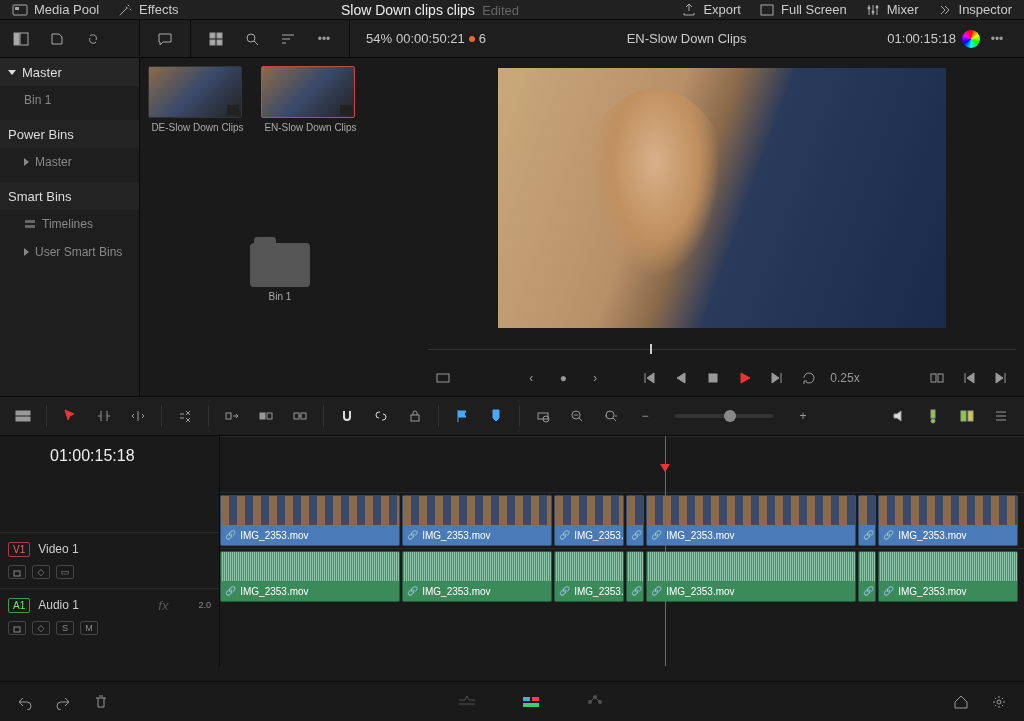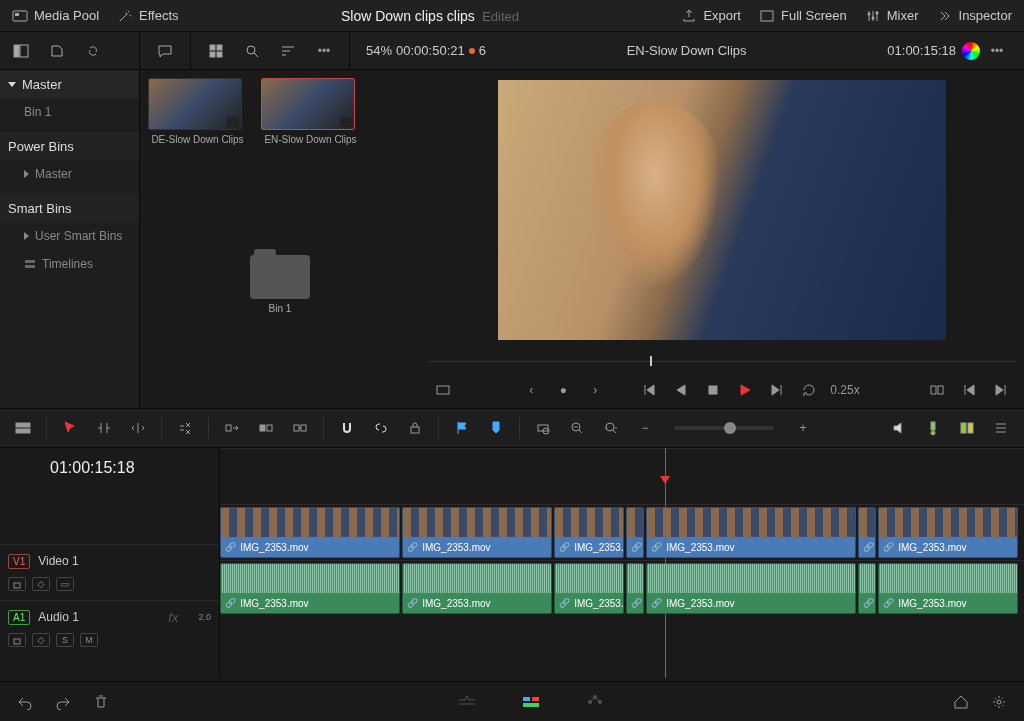--- a/index.html
+++ b/index.html
@@ -1,17 +1,17 @@
 <!DOCTYPE html>
 <html><head>
 <meta charset="utf-8">
 <style>
 * { margin:0; padding:0; box-sizing:border-box; font-family:-apple-system,Helvetica,Arial,sans-serif; user-select:none; }
 body { background:#1a1a1a; color:#b0b0b0; width:1024px; height:721px; overflow:hidden; font-size:12px; position:relative; }
-.topbar { height:32px; background:#212121; display:flex; align-items:center; padding:0 12px; border-bottom:1px solid #0a0a0a; }
+.topbar { height:20px; background:#212121; display:flex; align-items:center; padding:0 12px; border-bottom:1px solid #0a0a0a; }
 .topbar-left, .topbar-right { display:flex; align-items:center; gap:18px; }
 .topbar-center { flex:1; text-align:center; }
 .tb-item { display:flex; align-items:center; gap:6px; font-size:13px; color:#ccc; cursor:pointer; }
 .tb-item svg { width:16px; height:16px; fill:#aaa; }
 .proj-title { color:#eee; font-size:14px; }
 .proj-edited { color:#666; font-size:13px; margin-left:4px; }
 .toolbar2 { height:38px; background:#1e1e1e; display:flex; align-items:center; border-bottom:1px solid #0a0a0a; }
 .tb2-left { width:140px; display:flex; align-items:center; gap:14px; padding:0 10px; border-right:1px solid #0a0a0a; height:100%; }
 .tb2-mid { display:flex; align-items:center; gap:14px; padding:0 14px; flex:0 0 auto; border-right:1px solid #0a0a0a; height:100%; }
 .tb2-viewer { flex:1; display:flex; align-items:center; padding:0 16px; gap:4px; }
@@ -79,21 +79,21 @@
 .bb-left { display:flex; gap:16px; }
 .bb-center { flex:1; display:flex; justify-content:center; gap:40px; }
 .bb-right { display:flex; gap:16px; }
 .page-tab { width:24px; height:24px; display:flex; align-items:center; justify-content:center; cursor:pointer; opacity:.5; }
 .page-tab.active { opacity:1; }
 .chevron { display:inline-block; width:0; height:0; border-top:4px solid transparent; border-bottom:4px solid transparent; }
 .chevron.down { border-top:5px solid currentColor; border-bottom:0; border-left:4px solid transparent; border-right:4px solid transparent; }
 .chevron.right { border-left:5px solid currentColor; }
 .marker-blue { color:#4af; }
 .fx-label{font-size:13px;color:#555;font-style:italic;margin-left:auto;margin-right:6px;}
-.vol-num{font-size:9px;color:#888;margin-left:6px;}
+.vol-num{font-size:9px;color:#888;margin-left:16px;}
 .tl-gap{height:56px;}
 .color-wheel{width:18px;height:18px;border-radius:50%;background:conic-gradient(red,yellow,lime,cyan,blue,magenta,red);}
 </style>
 </head>
 <body>
 
 <div class="topbar">
   <div class="topbar-left">
     <div class="tb-item">
       <svg viewBox="0 0 16 16">
@@ -215,29 +215,29 @@
         <span>Master</span>
       </div>
     <div class="sb-item">Bin 1</div>
     <div class="sb-section">Power Bins</div>
     <div class="sb-item">
         <span class="chevron right" style="margin-right:6px;"></span>
         <span>Master</span>
       </div>
     <div class="sb-section">Smart Bins</div>
     <div class="sb-item">
-        <span class="chevron right" style="margin-right:6px;"></span>
-        <span>User Smart Bins</span>
-      </div>
-    <div class="sb-item">
         <svg width="12" height="12" viewBox="0 0 12 12" style="margin-right:6px;">
           <rect x="1" y="2" width="10" height="3" fill="#666"></rect>
           <rect x="1" y="7" width="10" height="3" fill="#666"></rect>
         </svg>
         <span>Timelines</span>
+      </div>
+    <div class="sb-item">
+        <span class="chevron right" style="margin-right:6px;"></span>
+        <span>User Smart Bins</span>
       </div>
   </div>
 
   <div class="pool">
     <div class="pool-thumb">
       <div class="thumb-img"></div>
       <div class="thumb-lbl">DE-Slow Down Clips</div>
     </div>
     <div class="pool-thumb">
       <div class="thumb-img" style="border-color:#c44;"></div>

